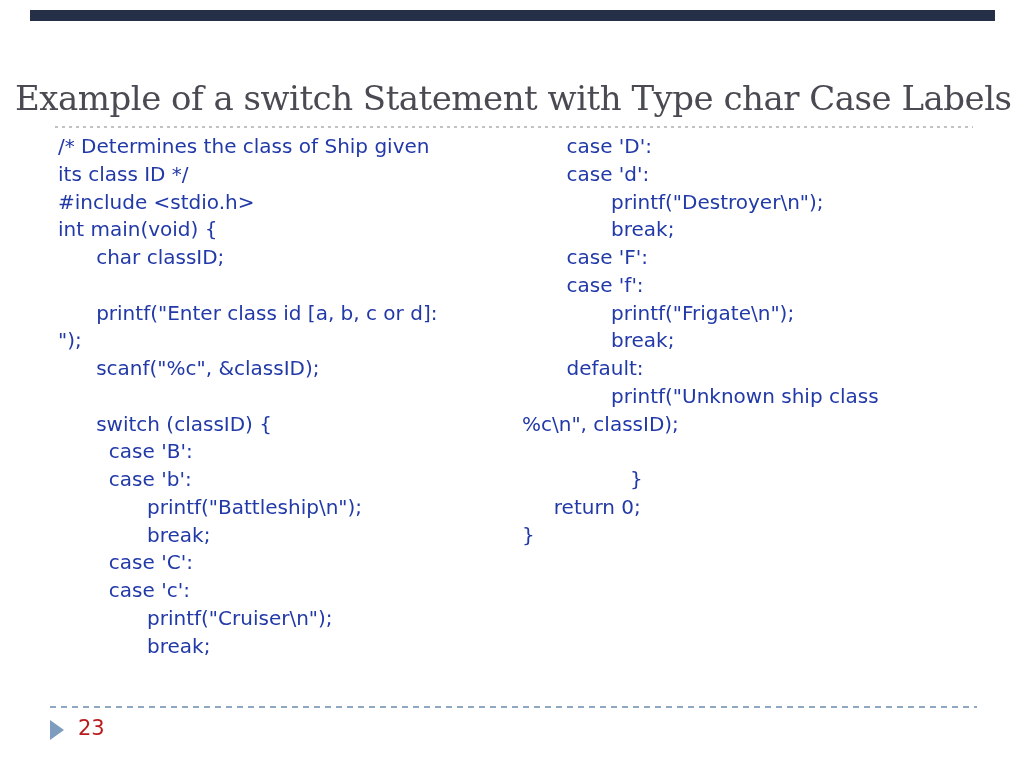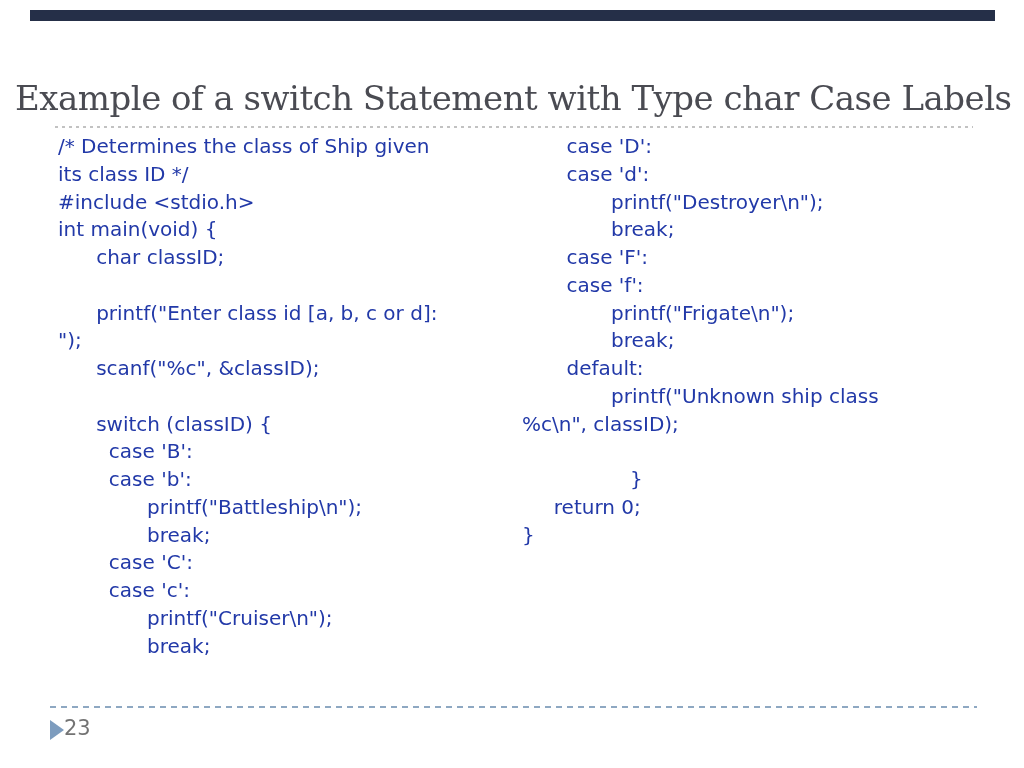--- a/index.html
+++ b/index.html
@@ -59,22 +59,23 @@
     align-items: center;
   }
   .arrow-icon {
     width: 0; height: 0;
     border-top: 10px solid transparent;
     border-bottom: 10px solid transparent;
     border-left: 14px solid #7d9cbe;
     margin-top: 3px;
   }
   .page-number {
+    margin-left: 14px;
     font-size: 21px;
-    color: #737373;
+    color: #b91c1c;
   }
 </style>
 </head>
 <body>
 
 <div class="top-bar"></div>
 
 <div class="slide-title">Example of a switch Statement with Type char Case Labels</div>
 
 <div class="rule-top"></div>

